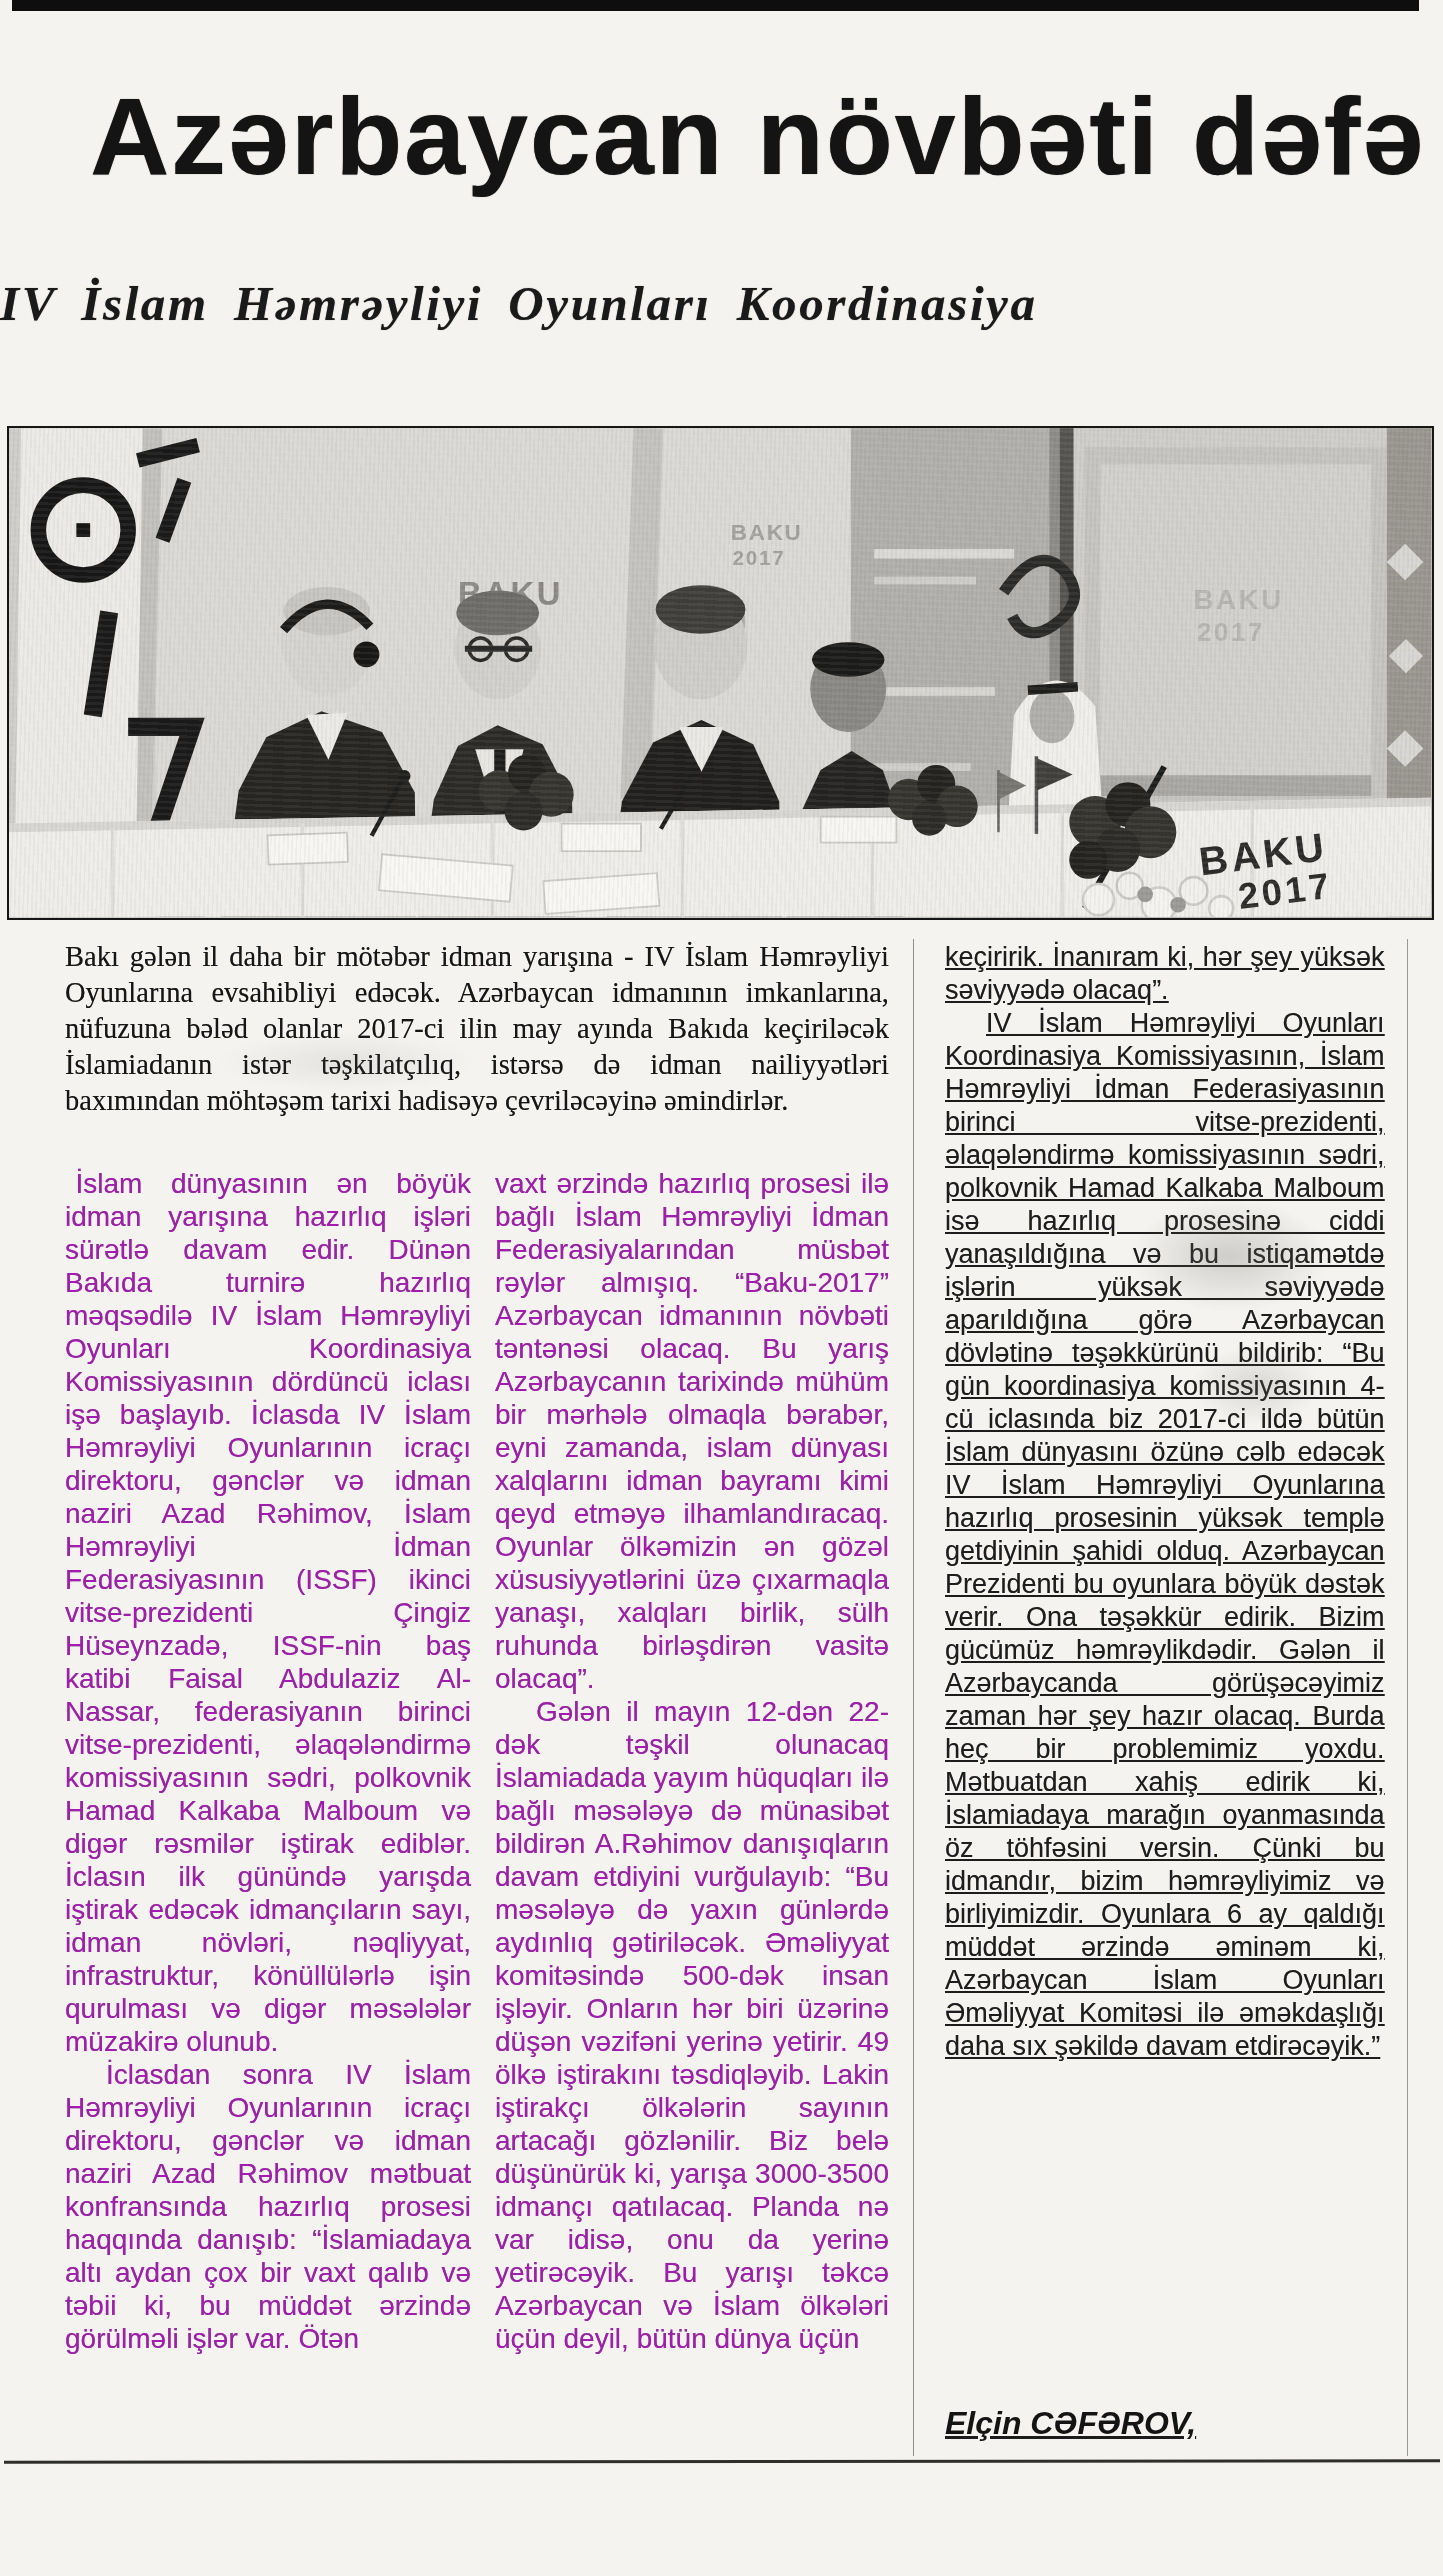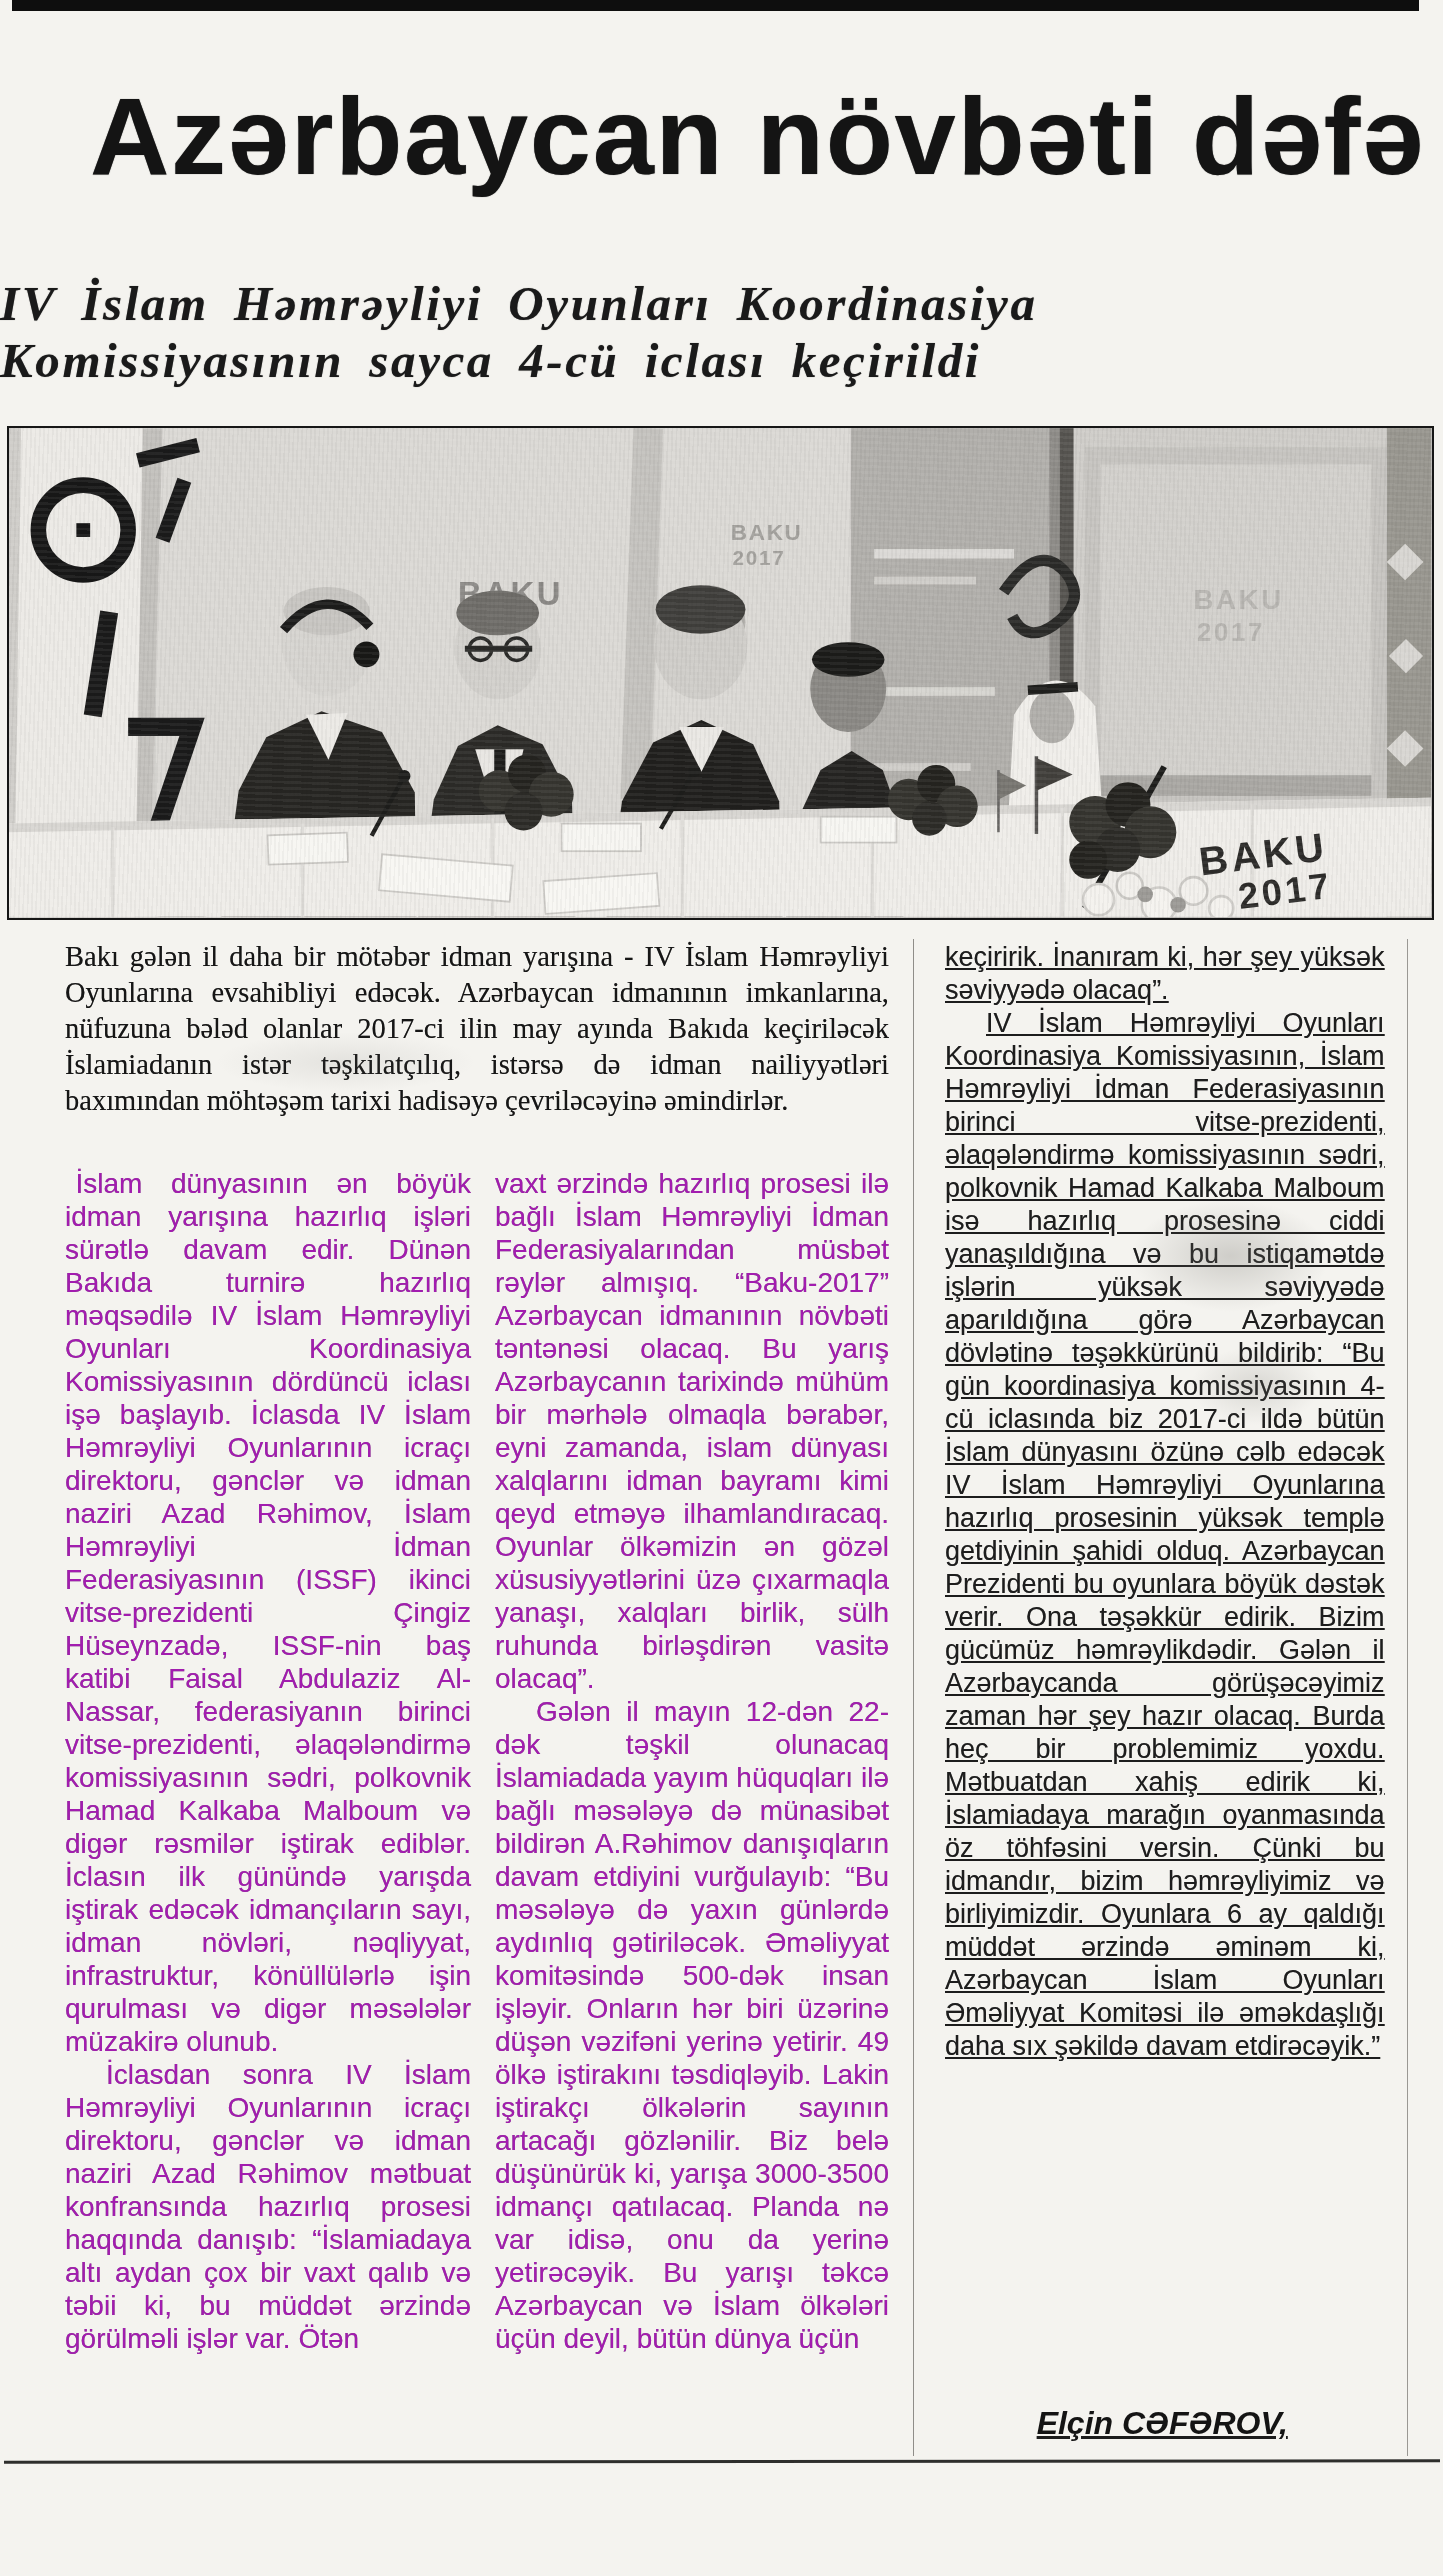--- a/index.html
+++ b/index.html
@@ -98,21 +98,21 @@
   }
   .right p{
     margin:0;
     font-size:27px;line-height:33px;
     text-align:justify;
     color:#1d1d1d;
     text-shadow:0 0 0.4px rgba(25,25,25,.5);
   }
   .byline{
     margin-top:auto;
-    text-align:center;
+    text-align:left;
     font-weight:bold;font-style:italic;
     font-size:32px;line-height:41px;
     color:#141414;
     padding-right:5.2px;
   }
   .byline div{white-space:nowrap;}
 
   
   .bottom-rule{
     position:absolute;top:2453px;left:3.5px;width:1436px;height:2.6px;
@@ -143,21 +143,20 @@
 <div class="page">
 
   <div class="topbar"></div>
 
   <h1 class="headline">
     <span>Azərbaycan növbəti dəfə</span>
   </h1>
 
   <div class="subtitle">
     <span>IV İslam Həmrəyliyi Oyunları Koordinasiya</span>
-    <span>Komissiyasının sayca 4-cü iclası keçirildi</span>
   </div>
 
   <figure class="photo" style="margin:0;">
     <svg width="1422" height="489" viewBox="0 0 1647 566">
 
       <rect x="0" y="0" width="1647" height="566" fill="#cfcdc9"></rect>
       <rect x="170" y="0" width="810" height="566" fill="#dbd9d5"></rect>
 
       <g font-family="Liberation Sans, sans-serif" font-weight="bold" fill="#8b8986" letter-spacing="3">
         <text x="520" y="205" font-size="38">BAKU</text>

